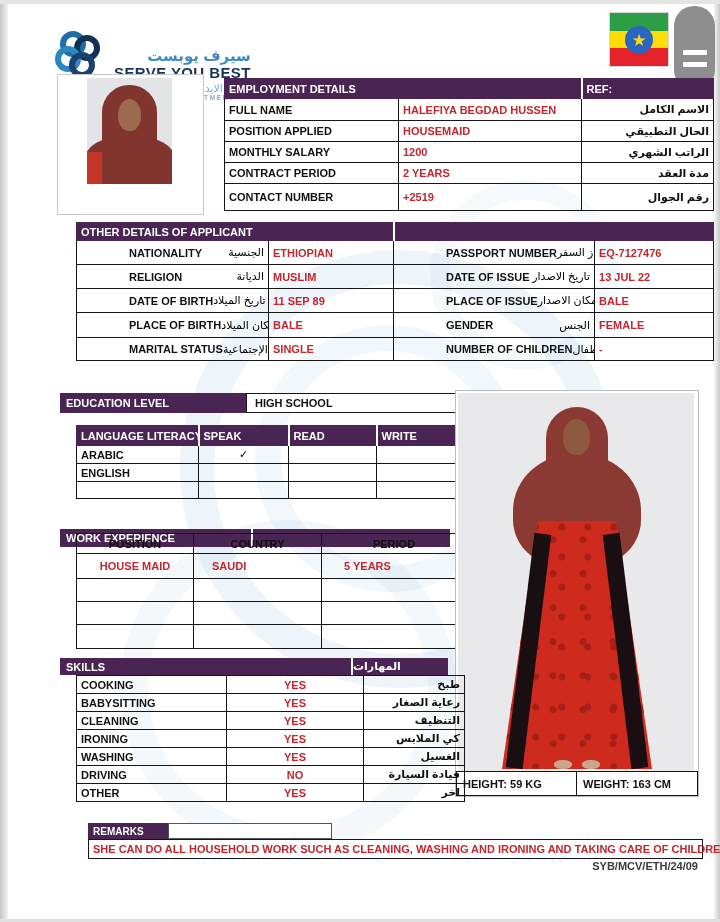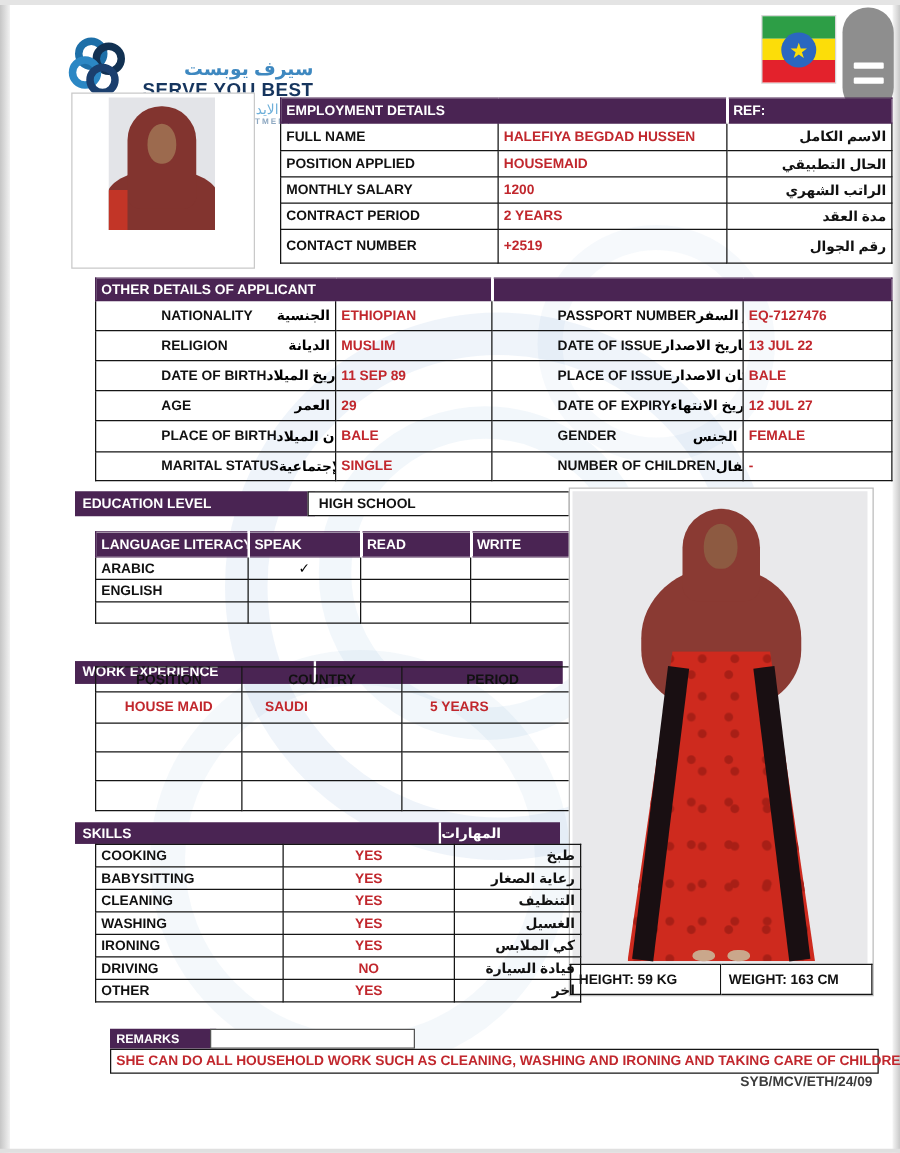--- a/index.html
+++ b/index.html
@@ -53,21 +53,21 @@
 
   
   .doc-table{position:absolute;border-collapse:collapse;table-layout:fixed;background:transparent;margin-left:16px;}
   .doc-table td{border:1px solid var(--ink);font-size:11px;padding:0 4px;overflow:hidden;white-space:nowrap;vertical-align:middle;}
   td.hdr{background:var(--purple);color:#fff;font-weight:bold;border:1px solid var(--purple);}
   td.wgap{border-left:2px solid #ffffff;}
   .lbl{font-weight:bold;color:#111;padding-left:48px;}
   td.val{color:var(--red);font-weight:bold;}
   td.ar{text-align:right;font-weight:bold;color:#111;direction:rtl;}
   .duo{display:flex;justify-content:space-between;align-items:center;}
-  .duo .arin{direction:rtl;font-weight:bold;}
+  .duo .arin{direction:rtl;font-weight:normal;}
   td.center{text-align:center;}
 
   
   .pbar{position:absolute;background:var(--purple);color:#fff;font-weight:bold;font-size:11px;display:flex;align-items:center;padding:0;}
   .pbar .seg{height:100%;display:flex;align-items:center;background:var(--purple);}
   .pbar .gap{width:2px;height:100%;background:#fff;}
   .boxval{position:absolute;border:1px solid var(--ink);background:#fff;font-weight:bold;font-size:11px;color:#111;display:flex;align-items:center;padding-left:8px;}
 
   
   .fb-frame{position:absolute;left:455px;top:390px;width:242px;height:405px;background:#fff;border:1px solid #bbb;}
@@ -237,36 +237,20 @@
             </td>
         <td class="val">11 SEP 89</td>
         <td>
               <div class="duo">
                 <span class="lbl">PLACE OF ISSUE</span>
                 <span class="arin">مكان الاصدار</span>
               </div>
             </td>
         <td class="val">BALE</td>
       </tr>
-      <tr style="height:24px">
-        <td>
-              <div class="duo">
-                <span class="lbl">AGE</span>
-                <span class="arin">العمر</span>
-              </div>
-            </td>
-        <td class="val">29</td>
-        <td>
-              <div class="duo">
-                <span class="lbl">DATE OF EXPIRY</span>
-                <span class="arin">تاريخ الانتهاء</span>
-              </div>
-            </td>
-        <td class="val">12 JUL 27</td>
-      </tr>
       <tr style="height:25px">
         <td>
               <div class="duo">
                 <span class="lbl">PLACE OF BIRTH</span>
                 <span class="arin">مكان الميلاد</span>
               </div>
             </td>
         <td class="val">BALE</td>
         <td>
               <div class="duo">
@@ -411,28 +395,28 @@
         <td class="lbl">BABYSITTING</td>
         <td class="val center">YES</td>
         <td class="ar">رعاية الصغار</td>
       </tr>
       <tr style="height:18px">
         <td class="lbl">CLEANING</td>
         <td class="val center">YES</td>
         <td class="ar">التنظيف</td>
       </tr>
       <tr style="height:18px">
+        <td class="lbl">IRONING</td>
+        <td class="val center">YES</td>
+        <td class="ar">كي الملابس</td>
+      </tr>
+      <tr style="height:18px">
         <td class="lbl">WASHING</td>
         <td class="val center">YES</td>
         <td class="ar">الغسيل</td>
-      </tr>
-      <tr style="height:18px">
-        <td class="lbl">IRONING</td>
-        <td class="val center">YES</td>
-        <td class="ar">كي الملابس</td>
       </tr>
       <tr style="height:18px">
         <td class="lbl">DRIVING</td>
         <td class="val center">NO</td>
         <td class="ar">قيادة السيارة</td>
       </tr>
       <tr style="height:18px">
         <td class="lbl">OTHER</td>
         <td class="val center">YES</td>
         <td class="ar">اخر</td>

